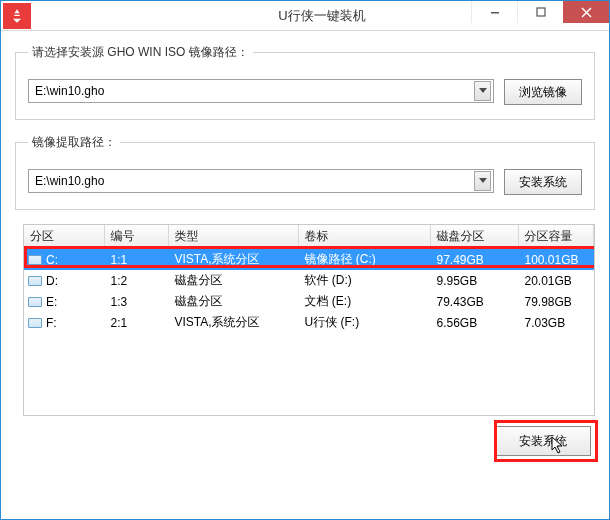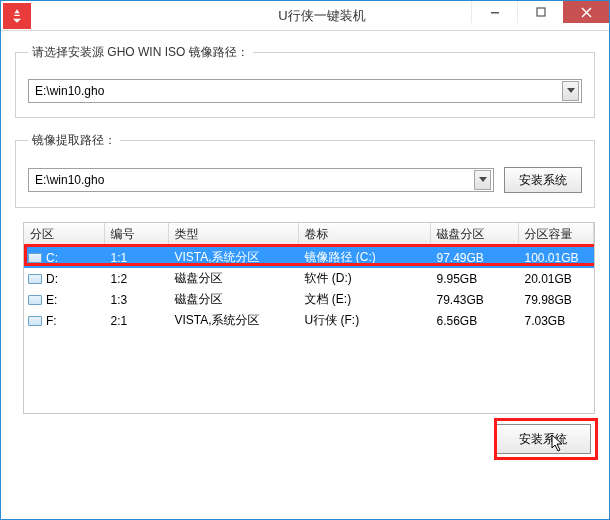--- a/index.html
+++ b/index.html
@@ -77,21 +77,20 @@
     padding: 18px 12px 14px 12px;
     position: relative;
   }
   fieldset.groupbox legend {
     font-size: 12px;
     color: #333;
     padding: 0 4px;
   }
   .row {
     display: flex;
-    align-items: center;
     gap: 10px;
   }
   .combo {
     flex: 1;
     height: 24px;
     border: 1px solid #a0a0a0;
     background: #fff;
     display: flex;
     align-items: center;
     padding: 0 2px 0 6px;
@@ -212,20 +211,21 @@
       <legend>请选择安装源 GHO WIN ISO 镜像路径：</legend>
       <div class="row">
         <div class="combo">
           <span class="combo-text">E:\win10.gho</span>
           <span class="combo-arrow">
             <svg width="8" height="6">
                 <path d="M0 0 L8 0 L4 5 Z" fill="#4a4a4a"></path>
               </svg>
           </span>
         </div>
+        <div class="btn">浏览镜像</div>
       </div>
     </fieldset>
 
     <fieldset class="groupbox">
       <legend>镜像提取路径：</legend>
       <div class="row">
         <div class="combo">
           <span class="combo-text">E:\win10.gho</span>
           <span class="combo-arrow">
             <svg width="8" height="6">

